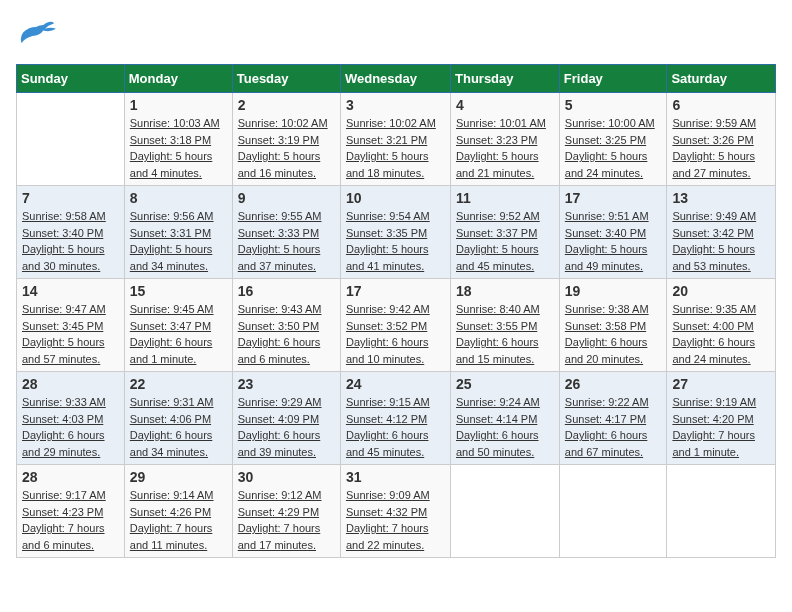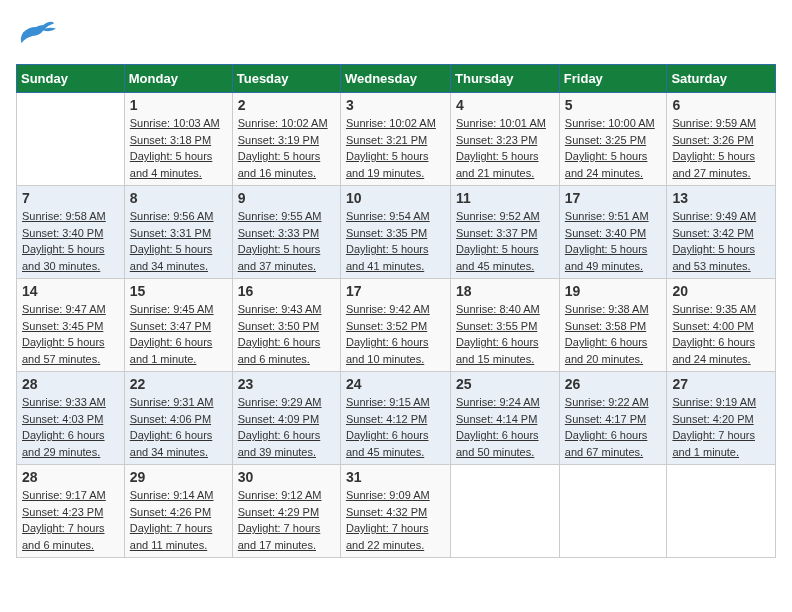--- a/index.html
+++ b/index.html
@@ -143,21 +143,21 @@
           <span>Sunrise: 10:02 AM</span><br>
           <span>Sunset: 3:19 PM</span><br>
           <span>Daylight: 5 hours and 16 minutes.</span>
         </div>
       </td>
         <td>
         <span class="day-num">3</span>
         <div class="day-info">
           <span>Sunrise: 10:02 AM</span><br>
           <span>Sunset: 3:21 PM</span><br>
-          <span>Daylight: 5 hours and 19 minutes.</span>
+          <span>Daylight: 5 hours and 18 minutes.</span>
         </div>
       </td>
         <td>
         <span class="day-num">4</span>
         <div class="day-info">
           <span>Sunrise: 10:01 AM</span><br>
           <span>Sunset: 3:23 PM</span><br>
           <span>Daylight: 5 hours and 21 minutes.</span>
         </div>
       </td>

